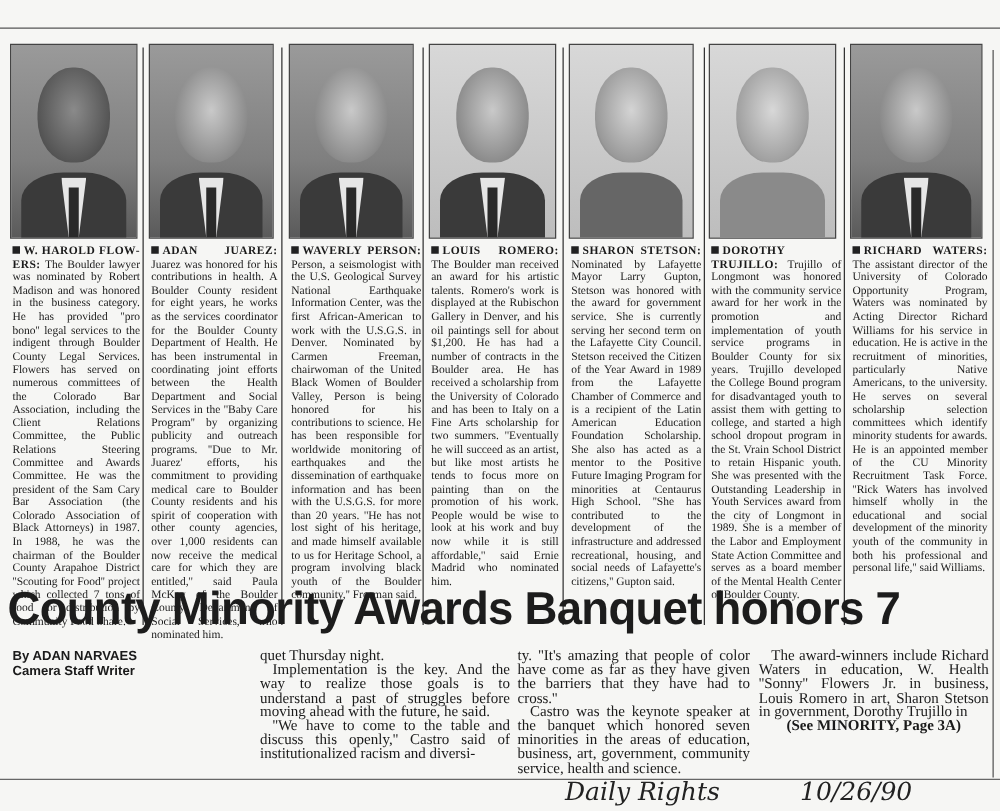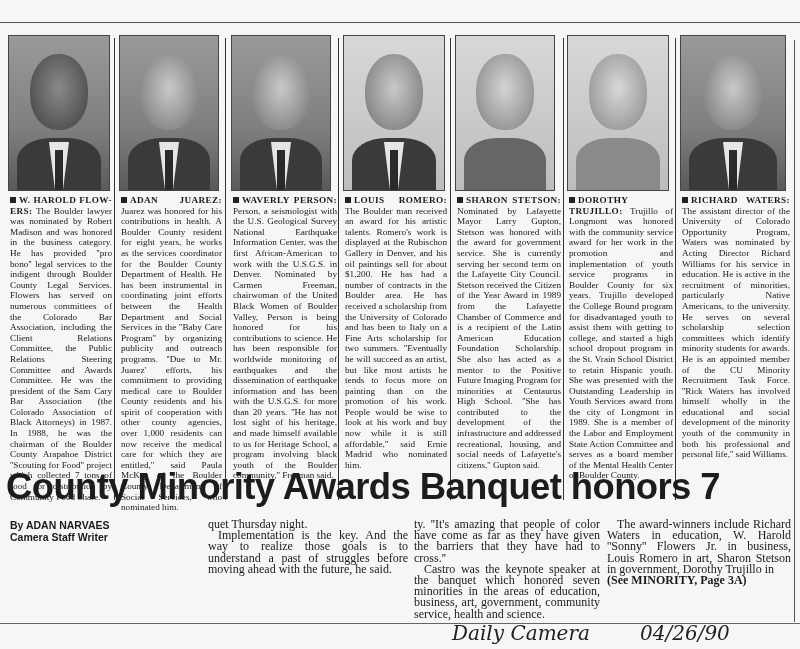--- a/index.html
+++ b/index.html
@@ -16,21 +16,21 @@
   .photo .tie{position:absolute;left:50%;bottom:0;width:8px;height:40px;margin-left:-4px;background:#2a2a2a;}
   .photo.light{background:linear-gradient(180deg,#d8d8d8,#bdbdbd);}
   .bio{position:absolute;left:2px;top:160px;font-size:9.2px;line-height:10.6px;text-align:justify;}
   .bio .name{font-weight:bold;letter-spacing:0.4px;}
   .bullet{display:inline-block;width:6px;height:6px;background:#222;margin-right:3px;vertical-align:0;}
   .headline{position:absolute;left:6px;top:466px;width:790px;font-family:"Liberation Sans",sans-serif;font-weight:bold;font-size:37px;letter-spacing:-0.6px;color:#1c1c1c;white-space:nowrap;transform:scaleX(0.985);transform-origin:left;}
   .byline{position:absolute;left:10px;top:519px;font-size:10.5px;line-height:12px;font-weight:bold;}
   .story-col{position:absolute;top:545px;font-family:"Liberation Serif",serif;font-size:12px;line-height:11.2px;text-align:justify;}
   .story-col p{margin:0;text-indent:10px;}
   .story-col p.first{text-indent:0;}
-  .jump{font-weight:bold;text-align:left;text-indent:0 !important;}
+  .jump{font-weight:bold;text-align:center;text-indent:0 !important;}
   .bottom-rule{position:absolute;left:0;top:623px;width:800px;height:1px;background:#666;}
   .box-right{position:absolute;left:794px;top:40px;width:1px;height:582px;background:#555;}
   .handwriting{position:absolute;top:621px;font-family:"DejaVu Serif",serif;font-style:italic;font-size:20px;color:#222;}
 </style>
 </head>
 <body>
 
 <div class="page">
   <div class="top-rule"></div>
   <div class="box-right"></div>
@@ -110,27 +110,28 @@
   <div class="headline">County Minority Awards Banquet honors 7</div>
 
   <div class="byline">
     <div>By ADAN NARVAES</div>
     <div>Camera Staff Writer</div>
   </div>
 
   <div class="story-col" style="left:208px;top:519px;width:200px;">
     <p class="first">quet Thursday night.</p>
     <p>Implementation is the key. And the way to realize those goals is to understand a past of struggles before moving ahead with the future, he said.</p>
+    <p>''We have to come to the table and discuss this openly,'' Castro said of institutionalized racism and diversi-</p>
   </div>
   <div class="story-col" style="left:414px;top:519px;width:186px;">
     <p class="first">ty. ''It's amazing that people of color have come as far as they have given the barriers that they have had to cross.''</p>
     <p>Castro was the keynote speaker at the banquet which honored seven minorities in the areas of education, business, art, government, community service, health and science.</p>
   </div>
   <div class="story-col" style="left:607px;top:519px;width:184px;">
-    <p>The award-winners include Richard Waters in education, W. Harold ''Sonny'' Flowers Jr. in business, Louis Romero in art, Sharon Stetson in government, Dorothy Trujillo in</p>
+    <p>The award-winners include Richard Waters in education, W. Health ''Sonny'' Flowers Jr. in business, Louis Romero in art, Sharon Stetson in government, Dorothy Trujillo in</p>
     <p class="jump">(See MINORITY, Page 3A)</p>
   </div>
 
   <div class="bottom-rule"></div>
 
-  <div class="handwriting" style="left:452px;">Daily Camera</div>
-  <div class="handwriting" style="left:640px;">04/26/90</div>
+  <div class="handwriting" style="left:452px;">Daily Rights</div>
+  <div class="handwriting" style="left:640px;">10/26/90</div>
 </div>
 
 </body></html>

